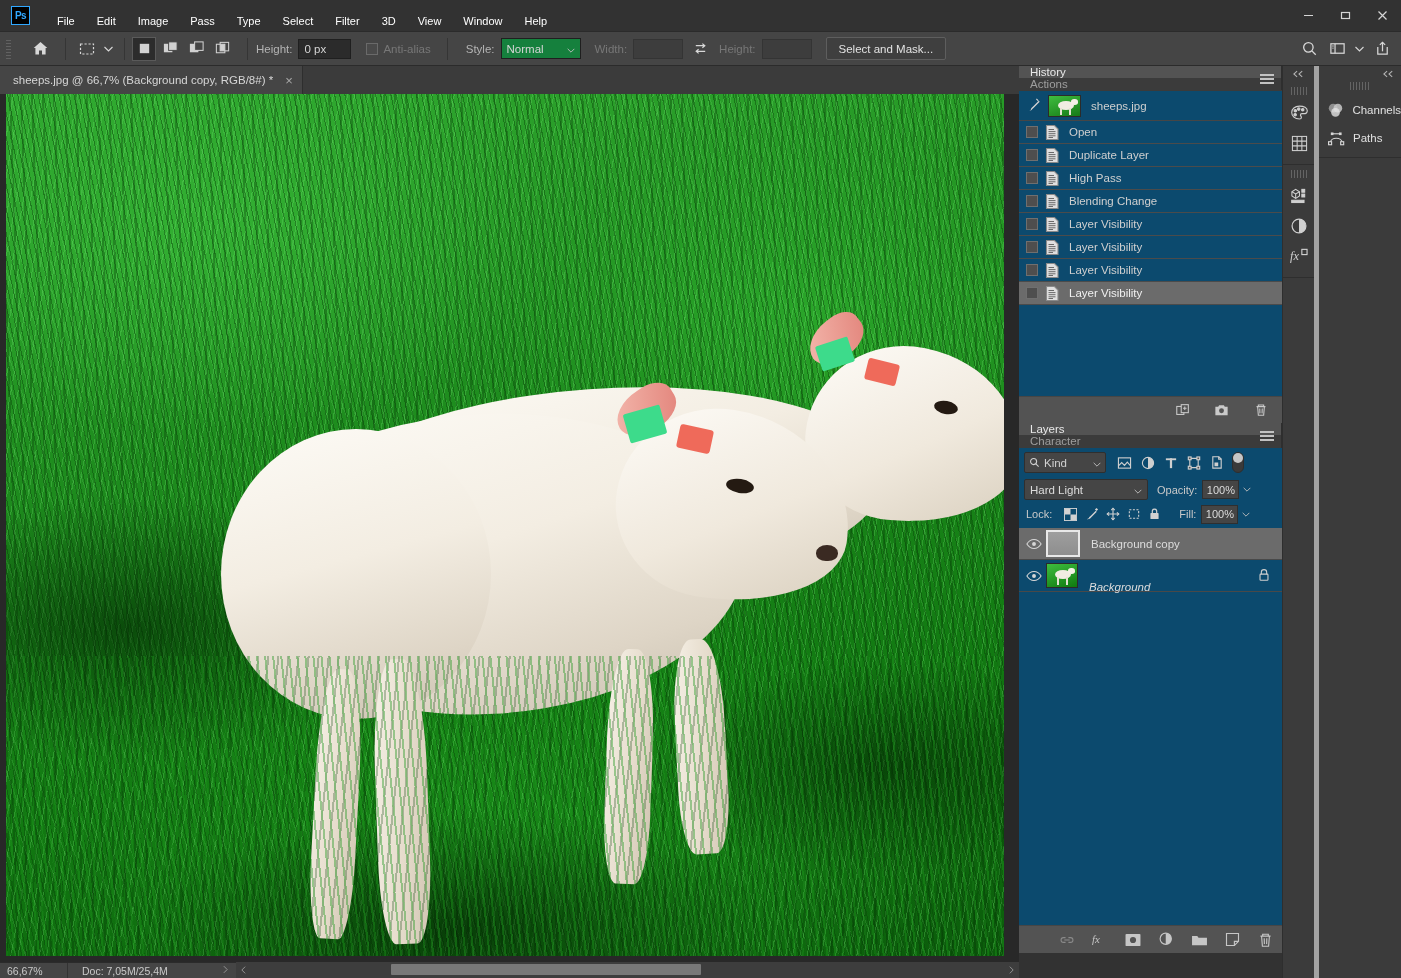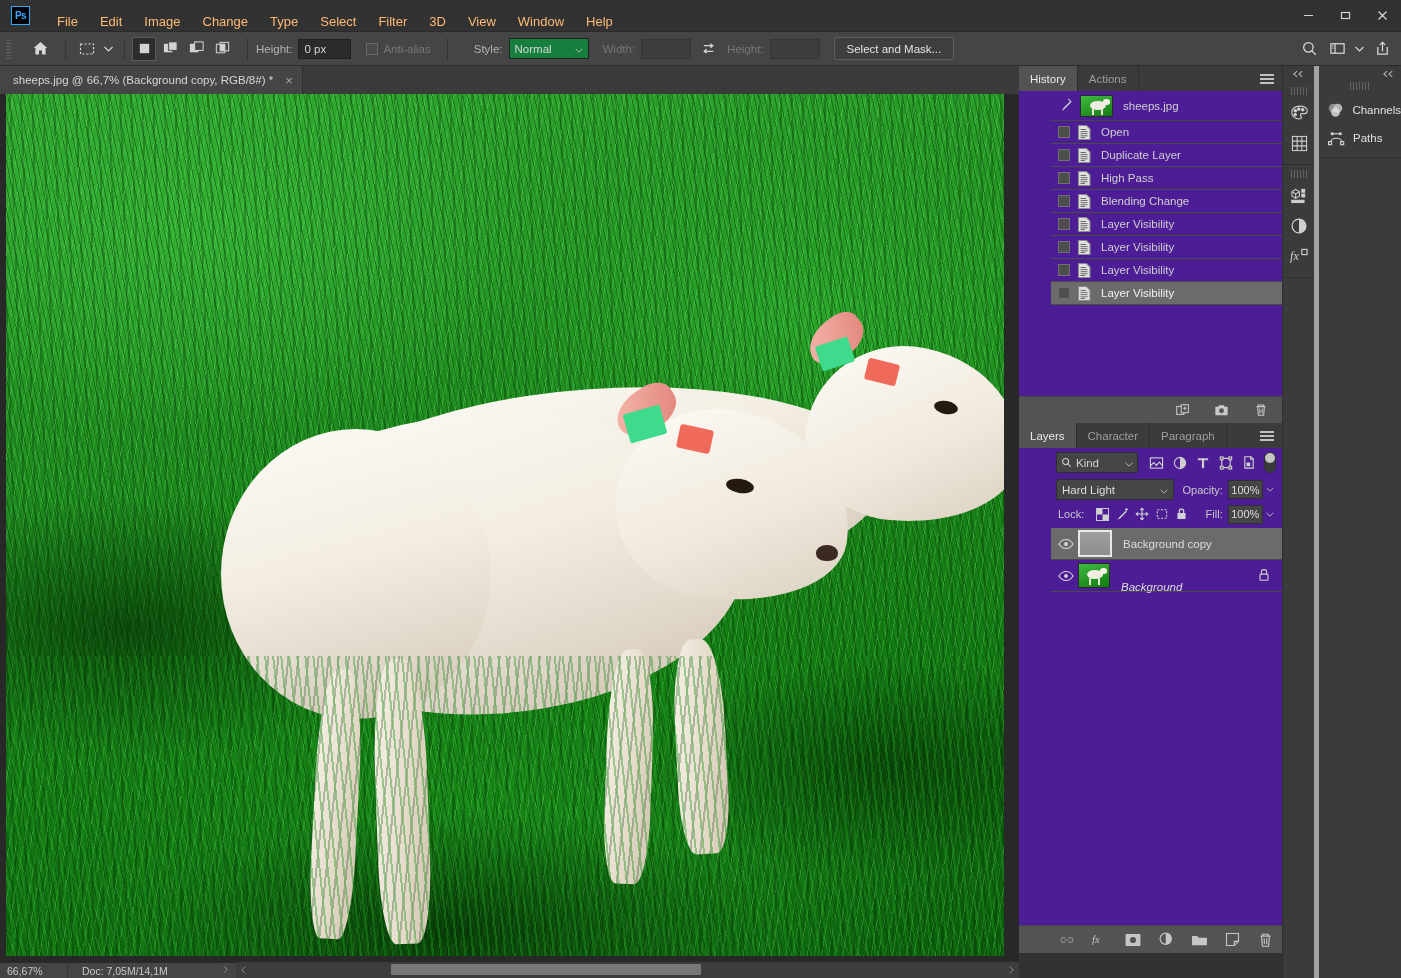--- a/index.html
+++ b/index.html
@@ -20,21 +20,21 @@
   }
   .ps-logo {
     width: 19px; height: 19px; margin-left: 11px; margin-right: 16px;
     background: #000000; border: 1px solid #31a8ff;
     color: #31a8ff; font-size: 10px; font-weight: bold;
     display: flex; align-items: center; justify-content: center;
     font-family: "Liberation Sans", sans-serif;
     letter-spacing: -0.5px;
   }
   .menu-item {
-    color: #fdba74; font-size: 13px; padding: 4px 11px; cursor: default;
+    color: #ffffff; font-size: 11px; padding: 4px 11px; cursor: default;
     white-space: nowrap;
     margin-top: 11px;
   }
   .winbtns { position: absolute; right: 0; top: 0; height: 31px; display: flex; }
   .winbtn {
     width: 37px; height: 31px; display: flex; align-items: center; justify-content: center;
     color: #d6d6d6;
   }
   .winbtn svg { display: block; }
 
@@ -193,33 +193,34 @@
 
   
   .dock { position: absolute; right: 0; top: 66px; width: 382px; height: 912px; }
 
   
   .panelcol { position: absolute; left: 0; top: 0; width: 263px; }
 
   .panel-tabs {
     display: flex; align-items: stretch; height: 25px; background: #3b3b3b;
     position: relative;
+    flex-direction: column;
   }
   .ptab {
     display: flex; align-items: center; padding: 0 11px; font-size: 11.5px;
     color: #9e9e9e; background: #3b3b3b; border-right: 1px solid #2e2e2e;
   }
   .ptab.active { background: #535353; color: #e8e8e8; }
   .ptab:first-child { border-left: none; }
   .panel-menu {
     position: absolute; right: 8px; top: 50%; transform: translateY(-50%);
     width: 14px; height: 10px;
     background-image: repeating-linear-gradient(to bottom,#c2c2c2 0 2px, transparent 2px 4px);
   }
-  .panel-body { background: #4c1d95; padding-left: 32px; }
+  .panel-body { background: #0c4a6e; }
 
   .hist-row {
     display: flex; align-items: center; height: 23px; padding-left: 7px;
     border-bottom: 1px solid #4b4b4b; color: #cfcfcf; font-size: 11.5px;
   }
   .hist-row.snapshot { height: 30px; border-bottom: 1px solid #464646; }
   .hist-row.selected { background: #6b6b6b; color: #f0f0f0; }
   .hist-chk {
     width: 12px; height: 12px; border: 1px solid #6f6f6f; background: #4e4e4e;
     margin-right: 7px; flex: 0 0 auto;
@@ -338,21 +339,21 @@
 <body>
 
 <div id="app">
 
   <div class="menubar">
     <div class="ps-logo">Ps</div>
     <div id="menu-items" style="display:flex;align-items:center;">
         <div class="menu-item">File</div>
         <div class="menu-item">Edit</div>
         <div class="menu-item">Image</div>
-        <div class="menu-item">Change</div>
+        <div class="menu-item">Pass</div>
         <div class="menu-item">Type</div>
         <div class="menu-item">Select</div>
         <div class="menu-item">Filter</div>
         <div class="menu-item">3D</div>
         <div class="menu-item">View</div>
         <div class="menu-item">Window</div>
         <div class="menu-item">Help</div>
       </div>
 
     <div class="winbtns">
@@ -432,21 +433,21 @@
     <div class="ob-label">Height:</div>
     <div class="ob-input" style="width:53px;">0 px</div>
 
     <div style="display:flex;align-items:center;margin-left:15px;">
       <div class="ob-check"></div>
       <div class="ob-label dim" style="margin:0;">Anti-alias</div>
     </div>
 
     <div class="ob-sep" style="margin-left:16px;"></div>
 
-    <div class="ob-label" style="margin-left:20px;">Style:</div>
+    <div class="ob-label" style="margin-left:12px;">Style:</div>
     <div class="ob-select">
       <span>Normal</span>
       <span class="caret">
         <svg width="8" height="5" viewBox="0 0 9 6">
             <path d="M0.5 1 L4.5 5 L8.5 1" stroke="#bfbfbf" stroke-width="1.1" fill="none"></path>
           </svg>
       </span>
     </div>
 
     <div class="ob-label dim" style="margin-left:14px;">Width:</div>
@@ -564,21 +565,21 @@
     <div class="arw" style="right:0;">
       <svg width="5" height="8" viewBox="0 0 6 9">
           <path d="M1 0.5 L5 4.5 L1 8.5" stroke="currentColor" stroke-width="1.1" fill="none"></path>
         </svg>
     </div>
   </div>
 
   <div class="statusbar">
     <div class="zoomfield">66,67%</div>
     <div class="docinfo">
-      <span>Doc: 7,05M/14,1M</span>
+      <span>Doc: 7,05M/25,4M</span>
       <span class="chev">
         <svg width="5" height="9" viewBox="0 0 6 10">
             <path d="M1 1 L5 5 L1 9" stroke="currentColor" stroke-width="1.1" fill="none"></path>
           </svg>
       </span>
     </div>
   </div>
 
   <div class="dock">
 

